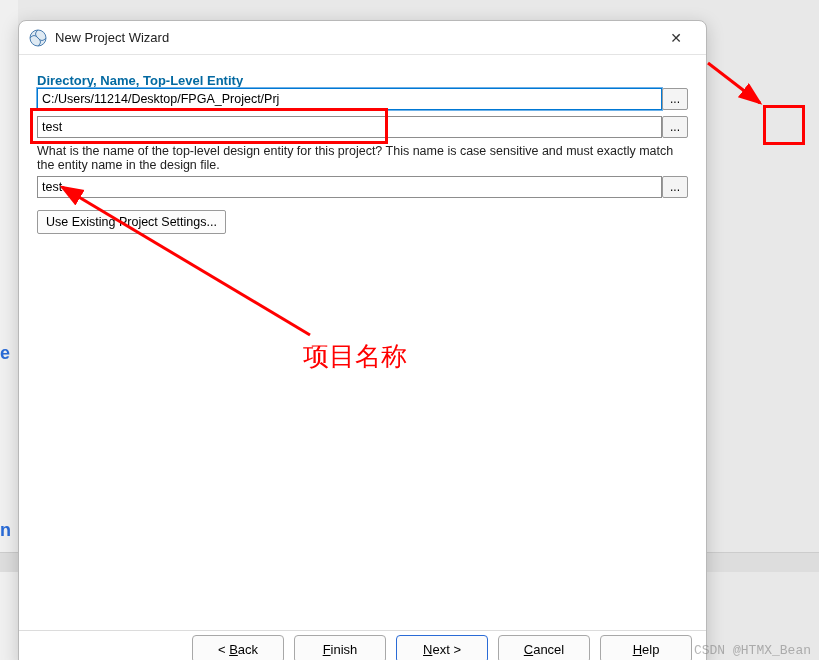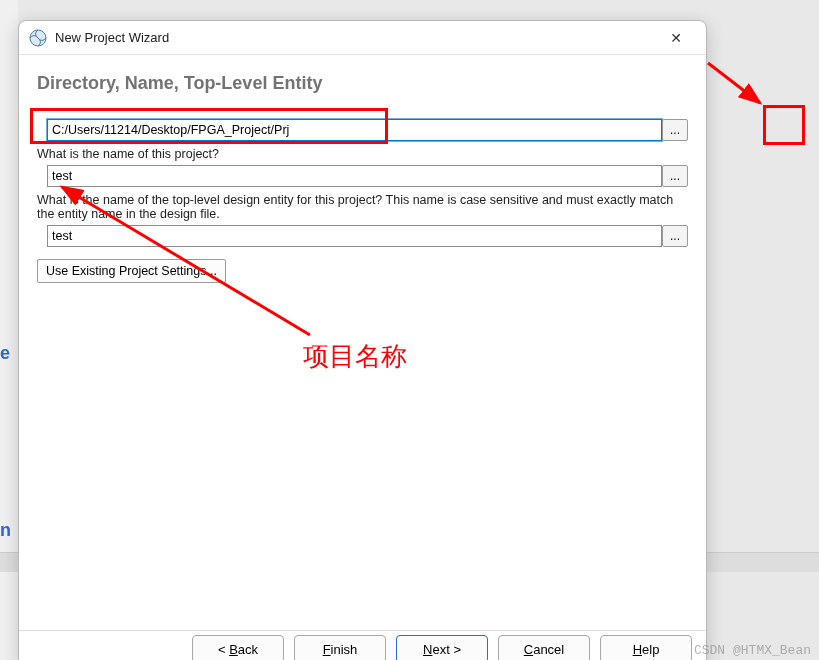--- a/index.html
+++ b/index.html
@@ -50,36 +50,35 @@
       font-size: 14px; color: #333;
       cursor: pointer;
       border-radius: 4px;
     }
     .content {
       flex: 1;
       padding: 18px 18px 8px 18px;
       position: relative;
     }
     .heading {
-      font-size: 18px;
+      font-size: 13px;
       font-weight: bold;
-      color: #737373;
-      margin-bottom: 25px;
+      color: #0369a1;
+      margin-bottom: 0;
     }
     .label {
       font-size: 12.5px;
       color: #222;
       margin-top: 4px;
       margin-bottom: 4px;
     }
     .row {
       display: flex;
       align-items: flex-end;
       margin-bottom: 6px;
-      margin-left: 10px;
     }
     .input {
       flex: 1;
       height: 22px;
       border: 1px solid #8d8d8d;
       padding: 0 4px;
       font-size: 12.5px;
       color: #000;
       background: #fff;
     }
@@ -176,21 +175,20 @@
   <div class="content">
     <div class="heading">Directory, Name, Top-Level Entity</div>
 
     <div class="row">
       <input class="input focused" value="C:/Users/11214/Desktop/FPGA_Project/Prj" style="">
       <div class="browse-btn">
         <span>...</span>
       </div>
     </div>
 
-    <div class="label">What is the name of this project?</div>
     <div class="row">
       <input class="input" value="test" style="">
       <div class="browse-btn">
         <span>...</span>
       </div>
     </div>
 
     <div class="label">What is the name of the top-level design entity for this project? This name is case sensitive and must exactly match the entity name in the design file.</div>
     <div class="row">
       <input class="input" value="test" style="">

